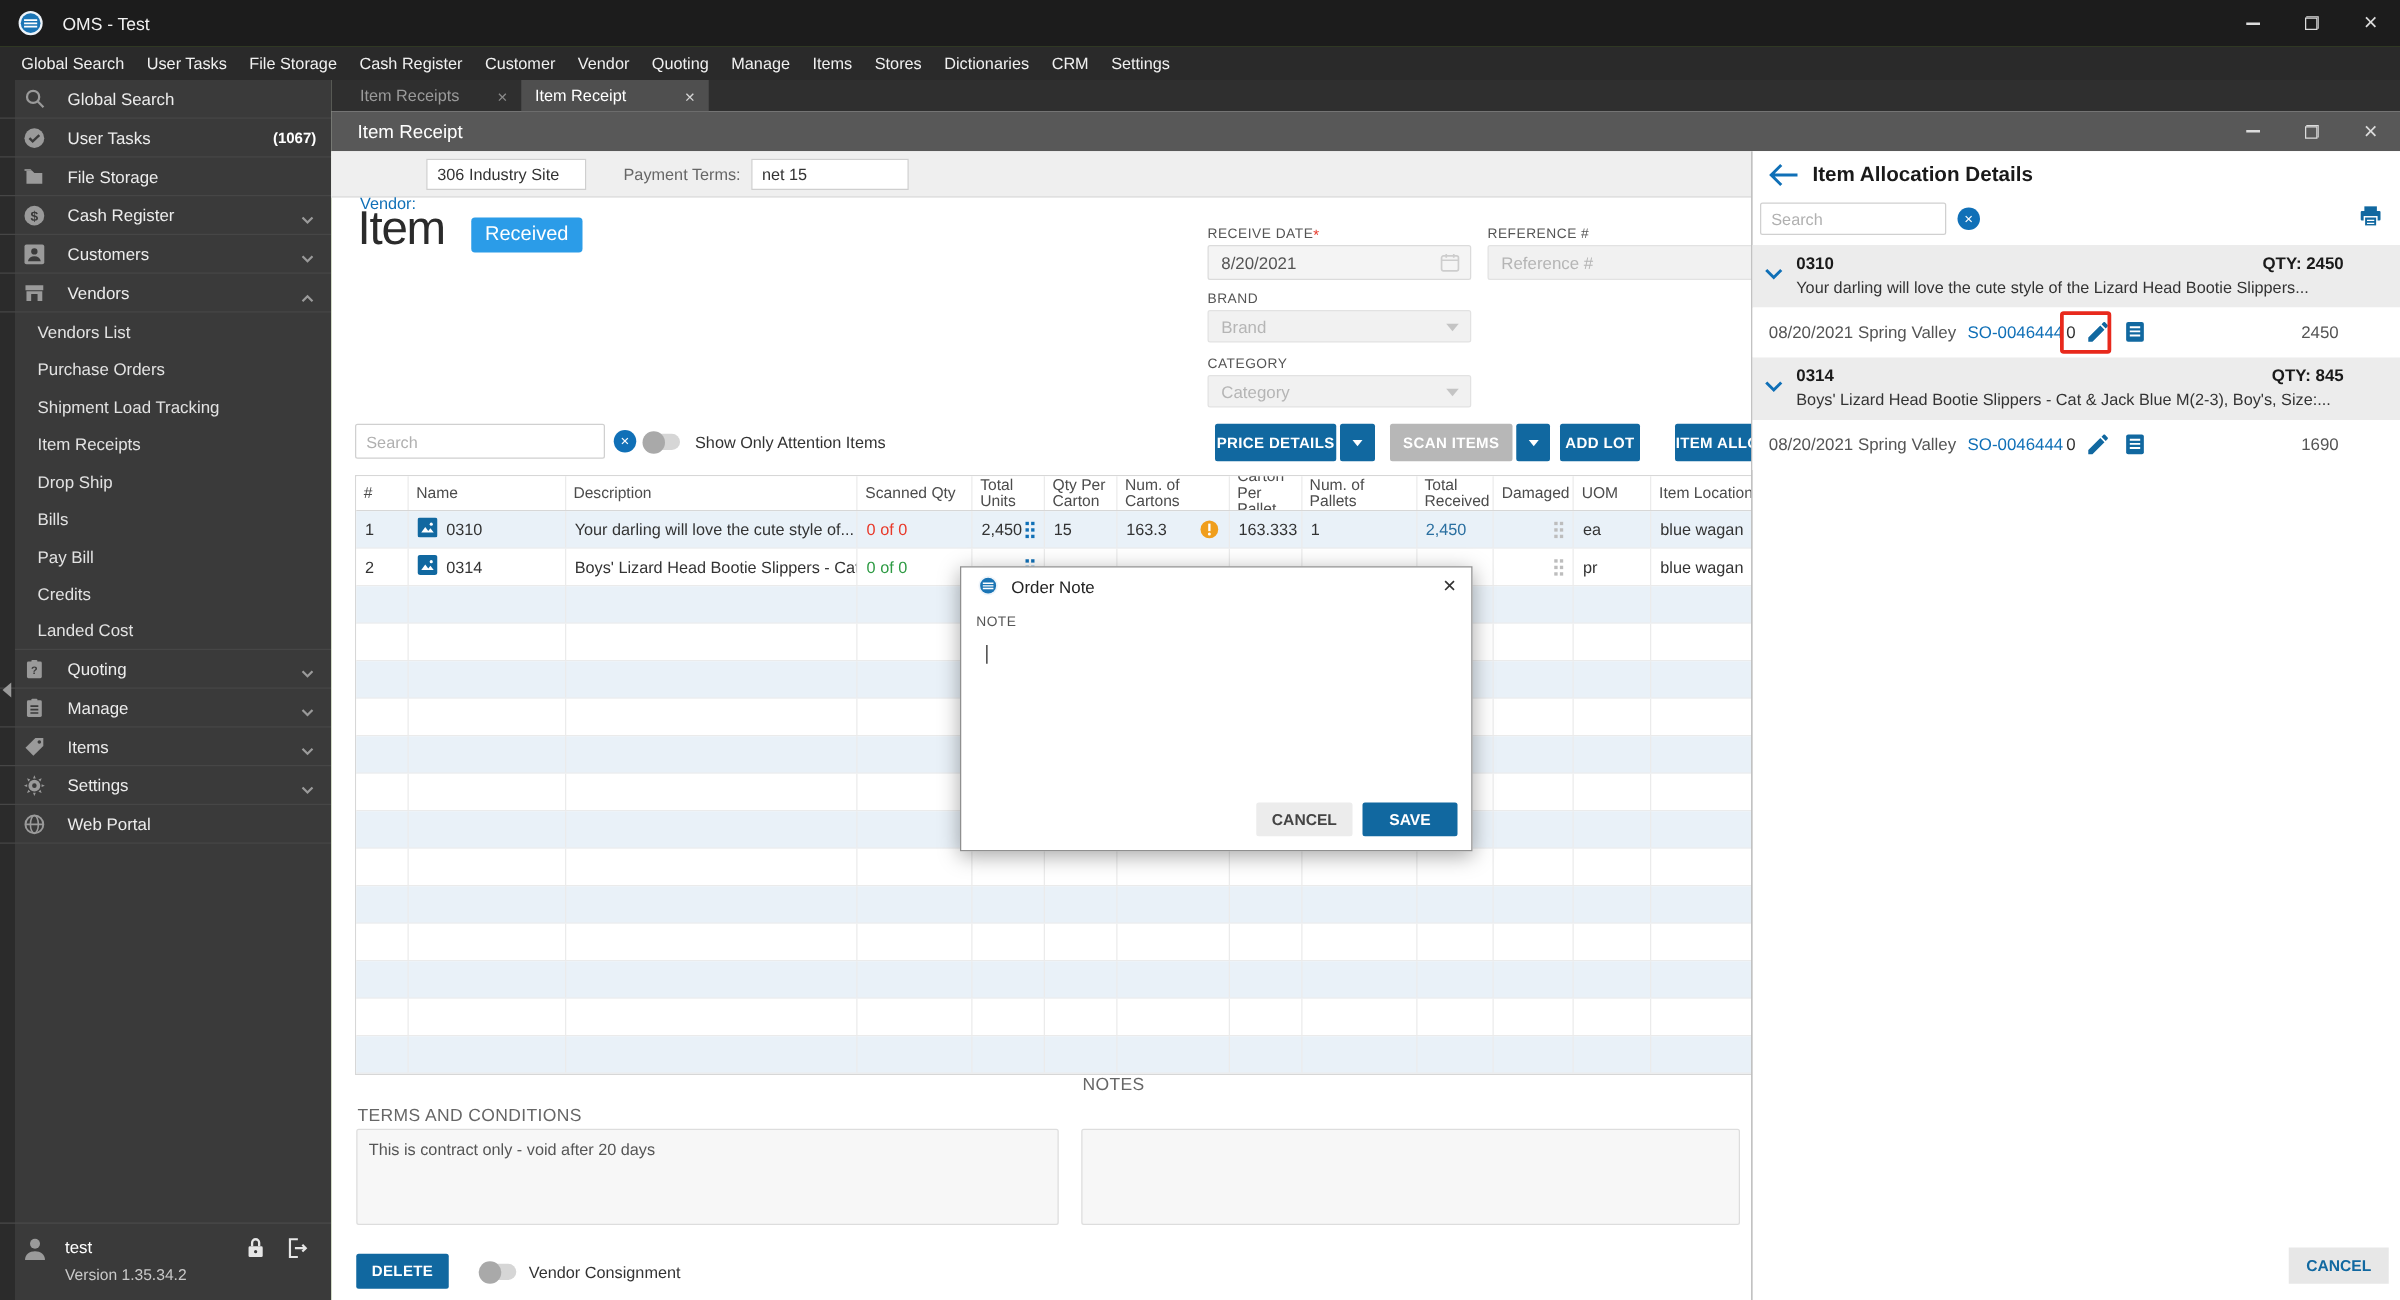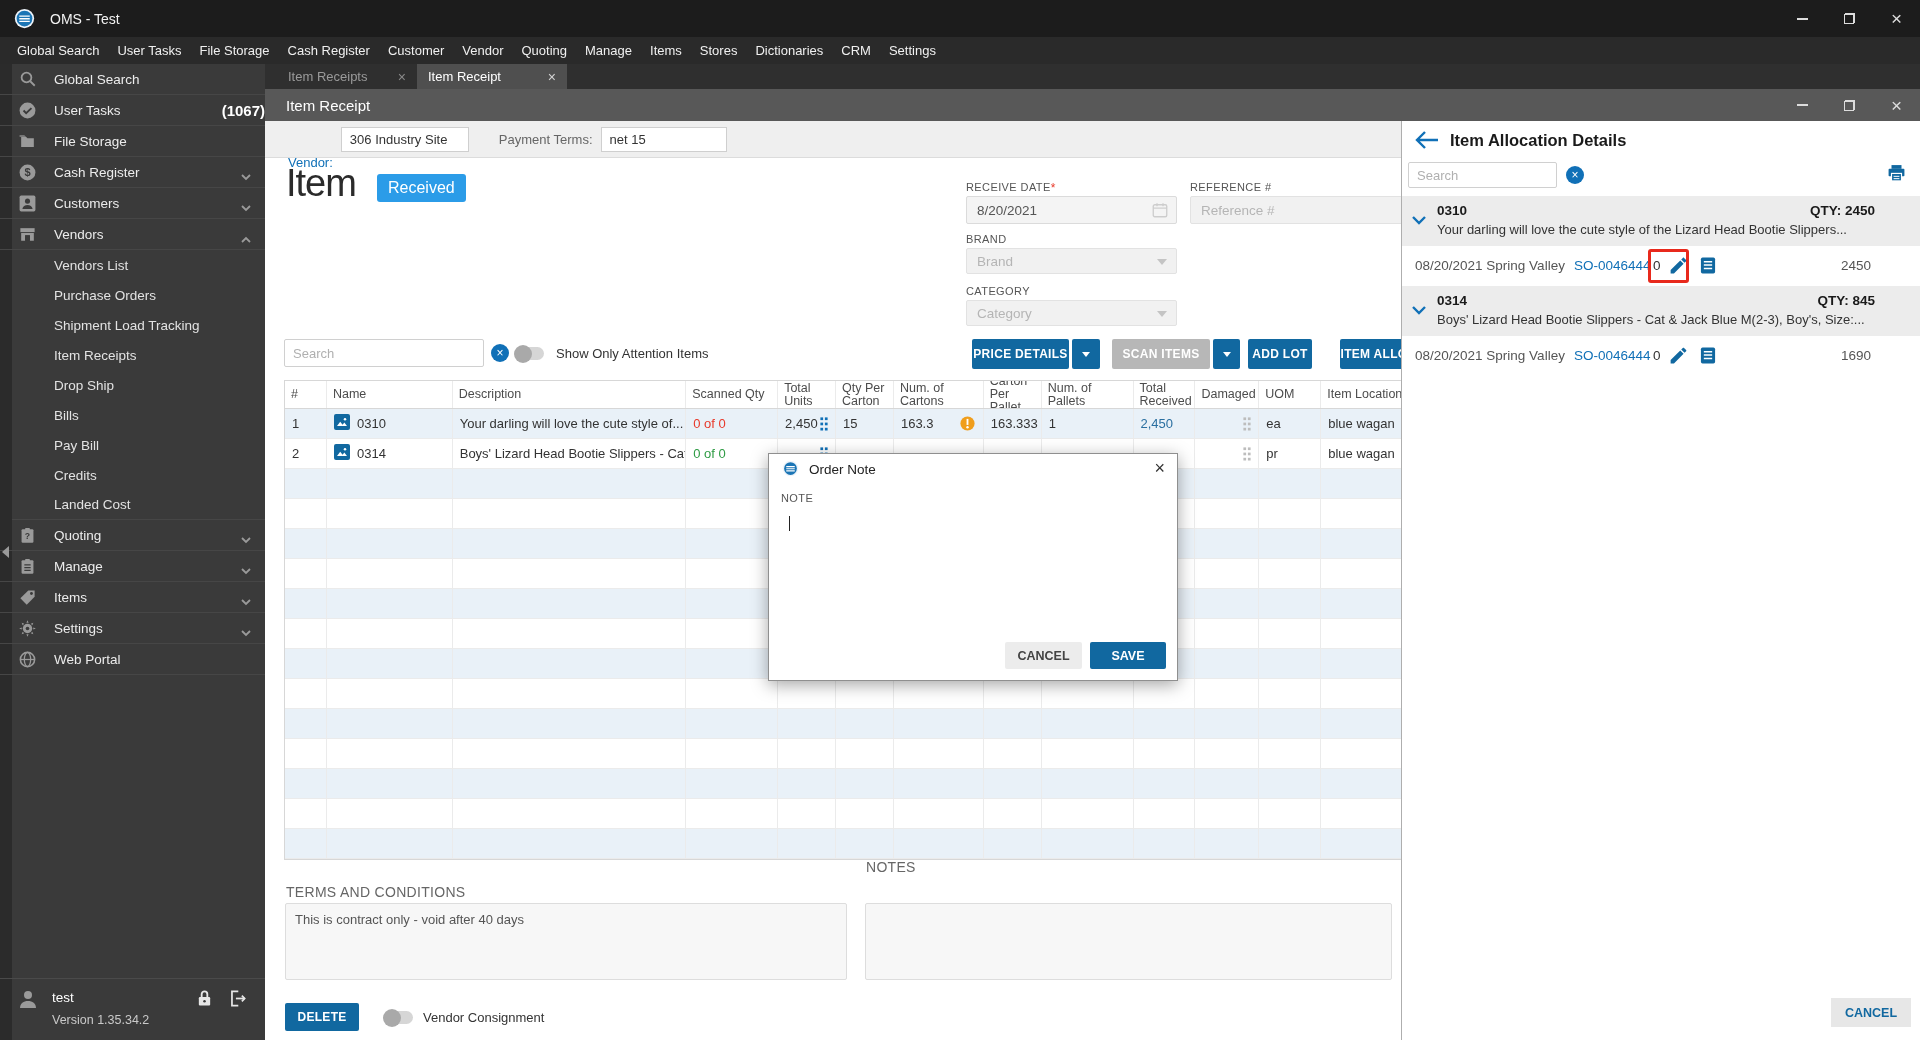--- a/index.html
+++ b/index.html
@@ -22,23 +22,23 @@
   .menubar { position:absolute; left:0; top:37px; width:1920px; height:27px; background:#2a2a2a; display:flex; align-items:center; padding-left:8px; }
   .menu-item { color:#f0f0f0; font-size:13px; padding:0 9px; white-space:nowrap; }
 
   
   .sidebar { position:absolute; left:0; top:64px; width:265px; height:976px; background:#3a3a3a; }
   .side-strip { position:absolute; left:0; top:0; width:12px; height:100%; background:#2b2b2b; }
   .collapse-arrow { position:absolute; left:2px; top:482px; width:0; height:0; border-top:6px solid transparent; border-bottom:6px solid transparent; border-right:7px solid #9a9a9a; }
   .srow { position:relative; height:31px; display:flex; align-items:center; padding-left:17px; border-bottom:1px solid #464646; }
   .srow .sicon { width:21px; height:21px; display:flex; align-items:center; justify-content:center; margin-right:16px; flex:0 0 21px; }
   .srow .slabel { color:#ececec; font-size:13.5px; white-space:nowrap; }
-  .srow .sbadge { margin-left:auto; color:#fff; font-weight:bold; font-size:15px; }
+  .srow .sbadge { margin-left:auto; margin-right:12px; color:#fff; font-weight:bold; font-size:12px; }
   .srow .schev { position:absolute; right:14px; top:50%; margin-top:-5px; }
-  .ssub { height:30px; display:flex; align-items:center; padding-left:54px; }
+  .ssub { height:30px; display:flex; align-items:center; padding-left:30px; }
   .ssub .slabel { color:#e2e2e2; font-size:13.5px; }
   .ssub-last { border-bottom:1px solid #464646; }
   .user-area { position:absolute; left:0; bottom:0; width:265px; height:62px; border-top:1px solid #4a4a4a; }
   .user-name { position:absolute; left:52px; top:11px; color:#fff; font-size:13.5px; }
   .user-version { position:absolute; left:52px; top:34px; color:#c9c9c9; font-size:12.5px; }
   .user-avatar { position:absolute; left:16px; top:8px; }
   .user-lock { position:absolute; right:52px; top:10px; }
   .user-logout { position:absolute; right:18px; top:10px; }
 
   
@@ -760,21 +760,21 @@
             <div class="td" style="width: 92px;"></div>
             <div class="td" style="width: 62px;"></div>
             <div class="td" style="width: 64px;"></div>
             <div class="td" style="width: 62px;"></div>
             <div class="td" style="width: 139px; border-right: none;"></div>
           </div>
         </div>
     </div>
 
     <div class="fsec-label" style="left:21px; top:820px;">TERMS AND CONDITIONS</div>
-    <div class="ftextarea" style="left:20px; top:839px; width:562px; height:77px;"><span>This is contract only - void after 40 days</span></div>
+    <div class="ftextarea" style="left:20px; top:839px; width:562px; height:77px;"><span>This is contract only - void after 20 days</span></div>
     <div class="fsec-label" style="left:601px; top:795px;">NOTES</div>
     <div class="ftextarea" style="left:600px; top:839px; width:527px; height:77px;"></div>
 
     <div class="btn delete-btn">DELETE</div>
     <div class="toggle" style="left:120px; top:947px;"></div>
     <div class="footer-toggle-label" style="left:158px; top:946px;">Vendor Consignment</div>
   </div>
 
   <div class="modal">
     <span class="modal-logo">

